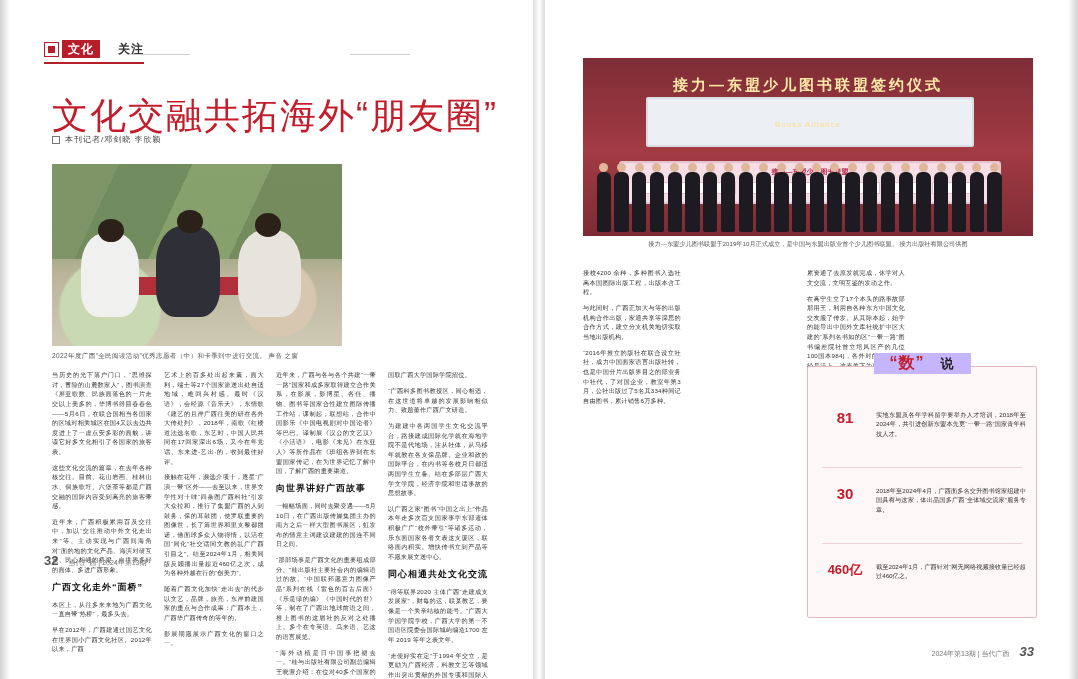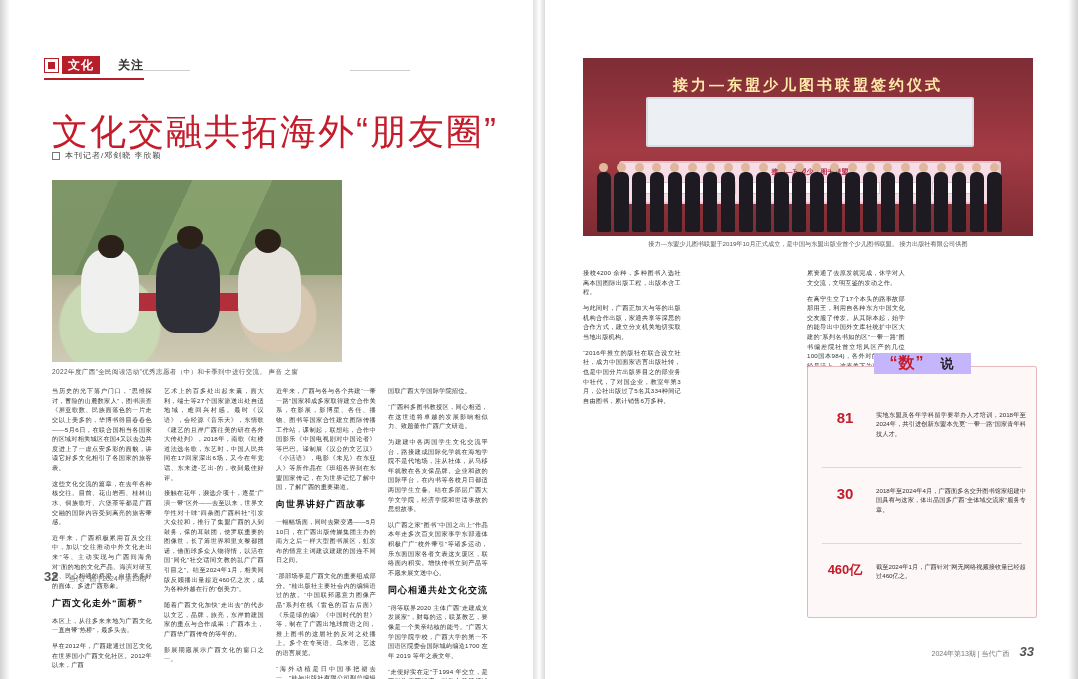--- a/index.html
+++ b/index.html
@@ -1,18 +1,18 @@
 <!DOCTYPE html>
 <html><head>
 <meta charset="utf-8">
 <style>
   html,body{margin:0;padding:0;background:#b9b9b9;}
   body{font-family:"Liberation Sans",sans-serif;}
   .spread{position:relative;width:1078px;height:679px;background:#ffffff;overflow:hidden;}
-  .page{position:absolute;top:16px;height:588px;background:#ffffff;}
+  .page{position:absolute;top:0;height:588px;background:#ffffff;}
   .page-left{left:0;width:539px;}
   .page-right{left:539px;width:539px;}
   .gutter{position:absolute;left:533px;top:0;width:12px;height:679px;
     background:linear-gradient(to right,rgba(0,0,0,0.12),rgba(0,0,0,0.05) 35%,rgba(0,0,0,0.0) 50%,rgba(0,0,0,0.06) 70%,rgba(0,0,0,0.14));}
   .shadow-edge{position:absolute;top:0;width:10px;height:679px;}
 
   
   .masthead{position:absolute;left:44px;top:40px;width:110px;height:20px;}
   .mh-sq{position:absolute;left:0;top:2px;width:13px;height:13px;border:1px solid #b61f2a;}
   .mh-sq:after{content:"";position:absolute;left:3px;top:3px;width:7px;height:7px;background:#b61f2a;}
@@ -154,20 +154,21 @@
       <span class="pagenum">32</span>
       <span style="margin-left:8px;">当代广西 | 2024年第13期</span>
     </div>
   </div>
 
   <div class="page page-right"></div>
 
   <div class="photo-top photoB">
     <div class="pB-banner"></div>
     <div class="pB-txt1">接力—东盟少儿图书联盟签约仪式</div>
+    <div class="pB-txt3">Books Alliance</div>
     <div class="pB-banner2">
       <div style="position:absolute;left:0;top:4px;width:100%;text-align:center;color:#b3294a;font-size:7px;font-weight:bold;">接力—东盟少儿图书联盟</div>
       <div style="position:absolute;left:6%;top:48%;width:88%;height:30%;display:flex;gap:4px;">
         <span style="flex:1;background:#fff;border:1px solid #e2c3cf;"></span>
         <span style="flex:1;background:#fff;border:1px solid #e2c3cf;"></span>
         <span style="flex:1;background:#fff;border:1px solid #e2c3cf;"></span>
         <span style="flex:1;background:#fff;border:1px solid #e2c3cf;"></span>
         <span style="flex:1;background:#fff;border:1px solid #e2c3cf;"></span>
         <span style="flex:1;background:#fff;border:1px solid #e2c3cf;"></span>
         <span style="flex:1;background:#fff;border:1px solid #e2c3cf;"></span>

